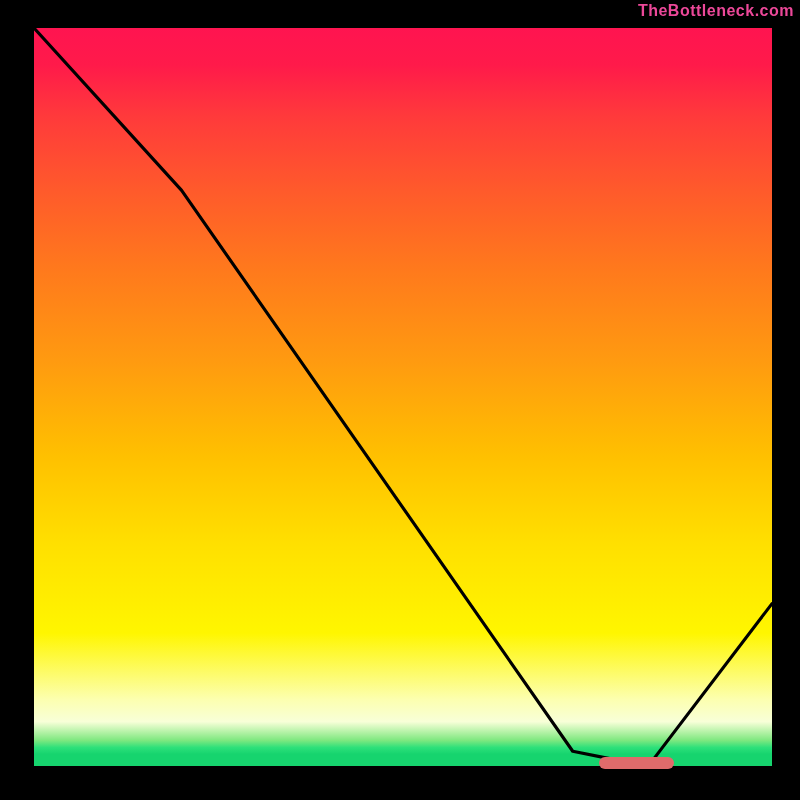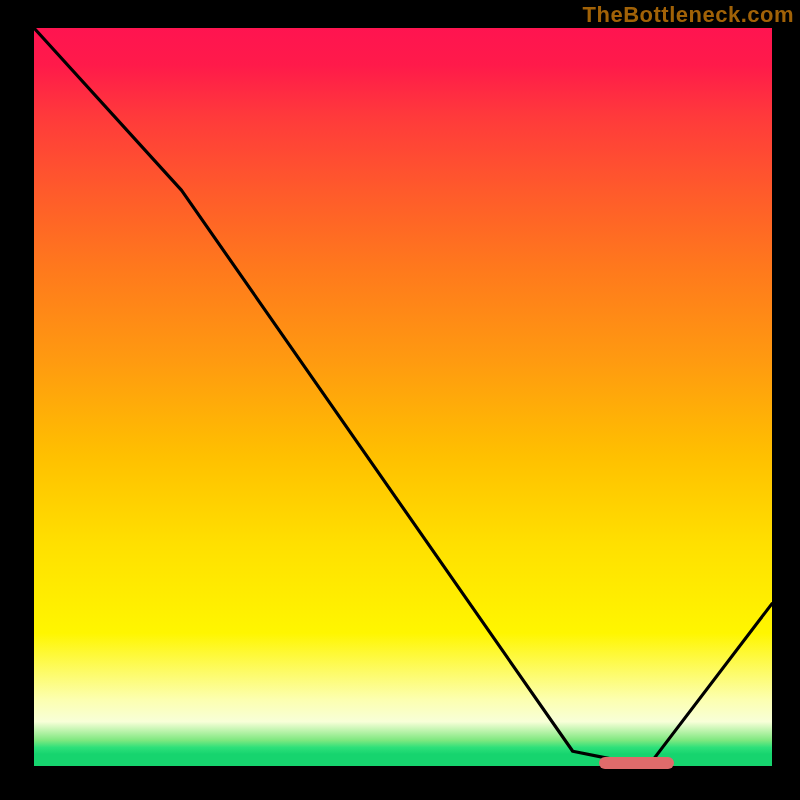--- a/index.html
+++ b/index.html
@@ -13,22 +13,22 @@
   }
   .chart-container {
     position: relative;
     width: 800px;
     height: 800px;
   }
   .watermark {
     position: absolute;
     top: 2px;
     right: 6px;
-    color: #a16207;
-    font-size: 22px;
+    color: #ec4899;
+    font-size: 16px;
     font-weight: 700;
     letter-spacing: 0.5px;
     user-select: none;
   }
   .plot-box {
     position: absolute;
     left: 28px;
     top: 28px;
     width: 744px;
     height: 744px;

